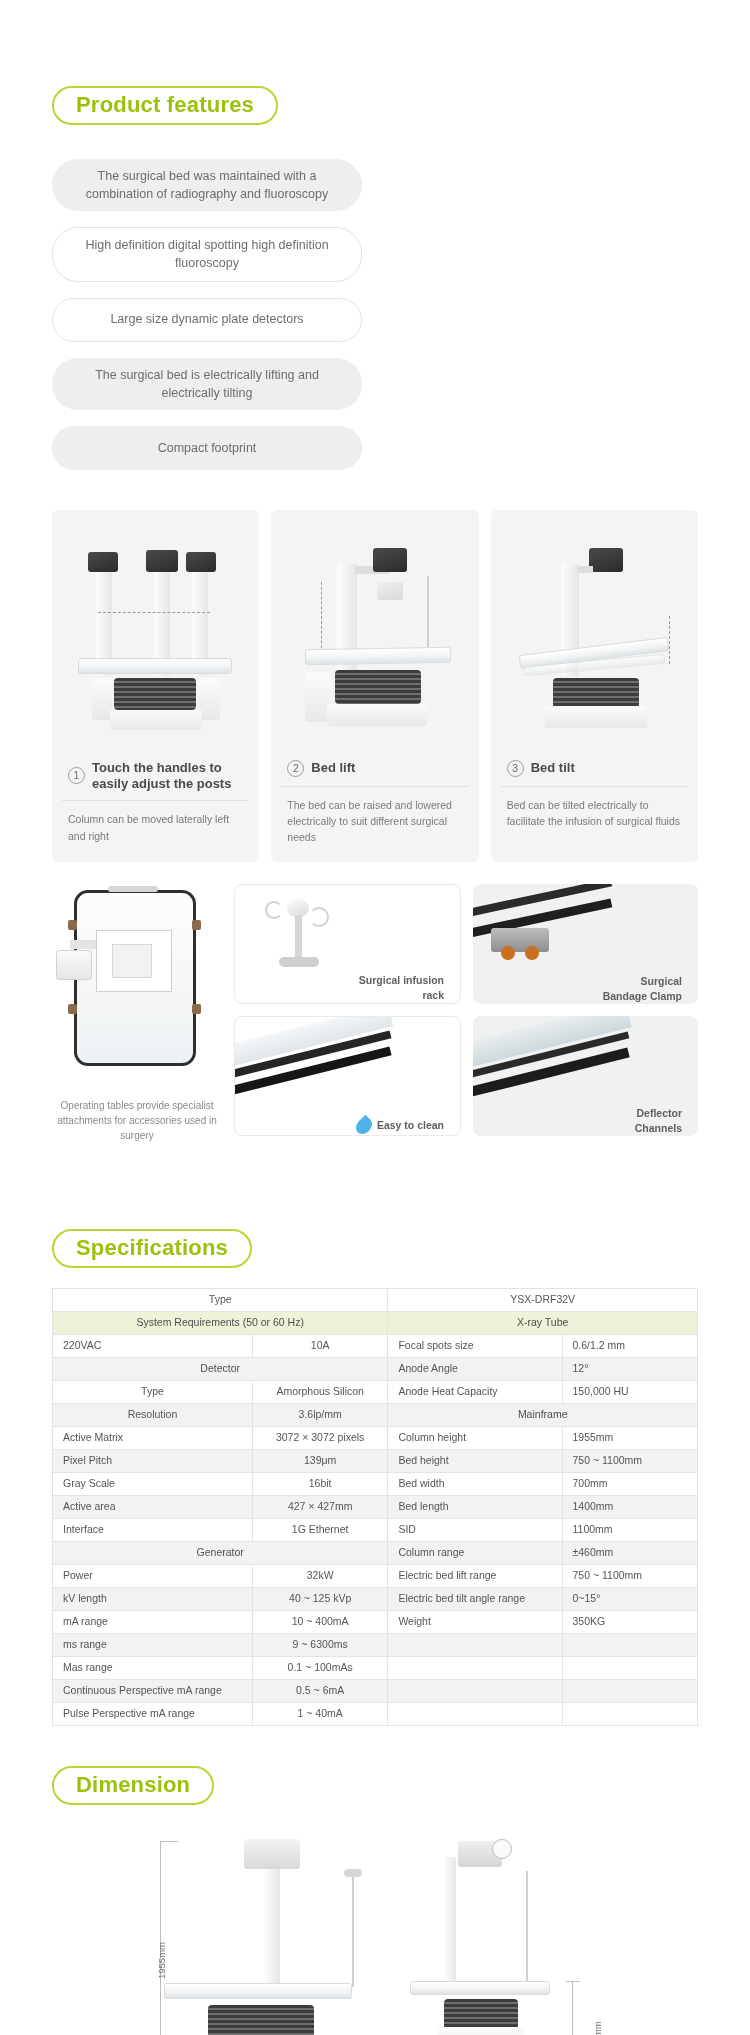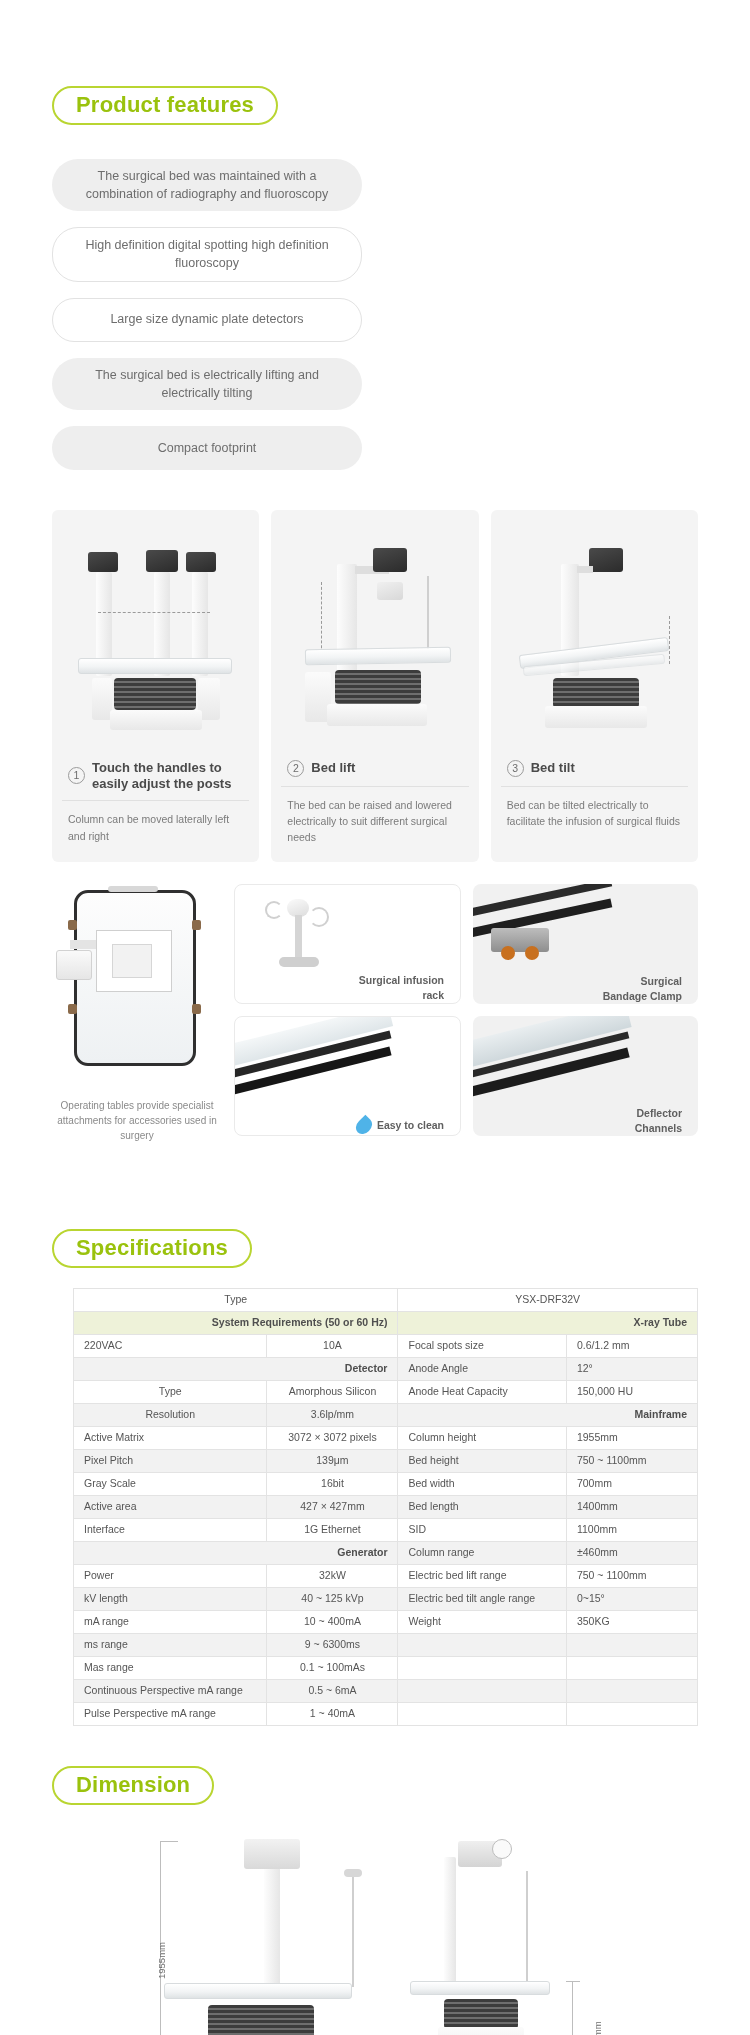--- a/index.html
+++ b/index.html
@@ -166,43 +166,43 @@
     font-size: 10.5px;
     font-weight: bold;
     color: #5f5f5f;
     text-align: right;
     line-height: 1.4;
     max-width: 86px;
   }
   .acc-art { position:absolute; left:0; top:0; bottom:0; width:62%; }
 
   
-  .spec-wrap { padding: 0 52px; margin-top: 20px; margin-left: 21px; }
+  .spec-wrap { padding: 0 52px; margin-top: 20px; }
   table.spec {
     width: 100%;
     border-collapse: collapse;
     font-size: 10.5px;
     color: #555;
     table-layout: fixed;
   }
   table.spec td {
     border: 1px solid #e3e3e3;
     height: 23px;
     padding: 2px 10px;
     line-height: 1.25;
   }
   td.lbl  { text-align: center; }
   td.lblL { text-align: left; padding-left: 16px; }
   td.val  { text-align: center; }
   td.valL { text-align: left; padding-left: 14px; }
   tr.alt td { background: #f2f2f2; }
   td.group {
     background: #eef2d9;
-    text-align: right;
-    font-weight: bold;
+    text-align: center;
+    font-weight: normal;
     color: #4f4f4f;
   }
   td.empty { background: #f2f2f2; }
   td.white { background: #ffffff; }
 
   
   .dim-wrap { padding: 0 52px; margin-top: 26px; position: relative; }
   .dim-stage { position: relative; height: 300px; }
   .dimline { position:absolute; background:#bdbdbd; }
   .dimtext { position:absolute; font-size:9.5px; color:#6f6f6f; }

